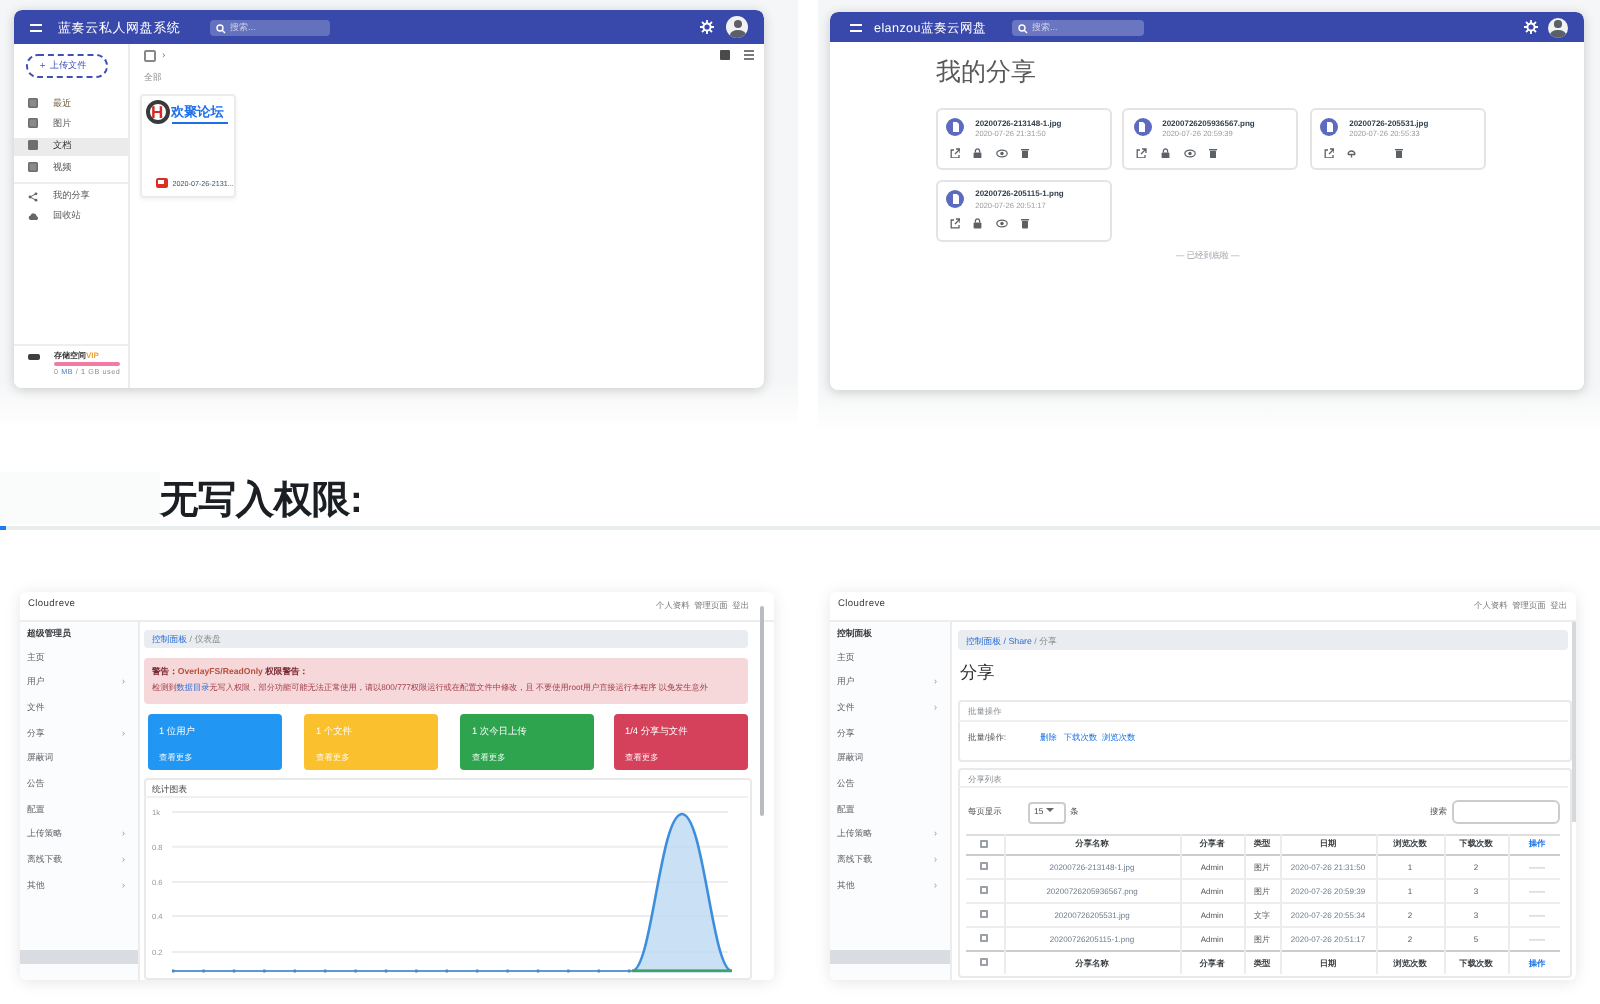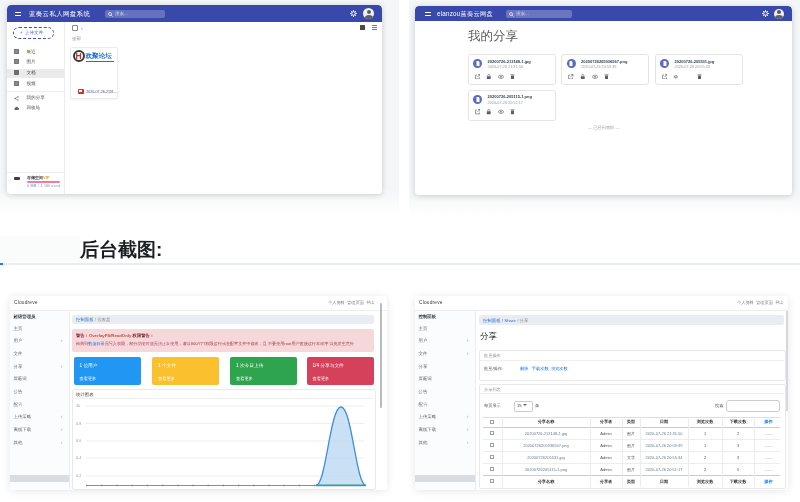--- a/index.html
+++ b/index.html
@@ -243,21 +243,21 @@
         <rect x="1" y="1" width="8" height="1.4" fill="#5c6166"></rect>
       </svg>
   </div>
 
   <div class="abs" style="left:173px;top:118.5px;font-size:4.2px;color:#9aa2aa;">— 已经到底啦 —</div>
 </div>
 
 <div class="abs" style="left:0;top:236px;width:80px;height:26px;background:#fafbfb;"></div>
 <div class="abs" style="left:0;top:263px;width:800px;height:2px;background:#e8eef0;"></div>
 <div class="abs" style="left:0;top:263px;width:3px;height:2px;background:#1d7bf0;"></div>
-<div class="abs" style="left:80px;top:236.5px;font-size:19px;font-weight:bold;color:#1b1f23;">后台截图:</div>
+<div class="abs" style="left:80px;top:236.5px;font-size:19px;font-weight:bold;color:#1b1f23;">无写入权限:</div>
 
 <div class="win" id="winC" style="left:10px;top:296px;width:377px;height:194px;border:0;border-radius:3px;box-shadow:0 1px 8px rgba(0,0,0,.10);">
 
   <div class="abs" style="left:0;top:0;width:377px;height:14px;border-bottom:1px solid #ededed;"></div>
   <div class="abs" style="left:4px;top:4px;font-size:4.8px;color:#3c4043;letter-spacing:.2px;">Cloudreve</div>
   <div class="abs" style="left:318px;top:4.3px;font-size:4.2px;color:#777;white-space:nowrap;">个人资料&nbsp;&nbsp;管理页面&nbsp;&nbsp;登出</div>
 
   <div class="abs" style="left:0;top:15px;width:59px;height:179px;background:#fbfcfd;border-right:1px solid #ececec;"></div>
   <div class="abs cs" style="top:17.5px;font-weight:bold;color:#37393d;">超级管理员</div>
   <div class="abs cs" style="top:29.5px;">主页</div>

